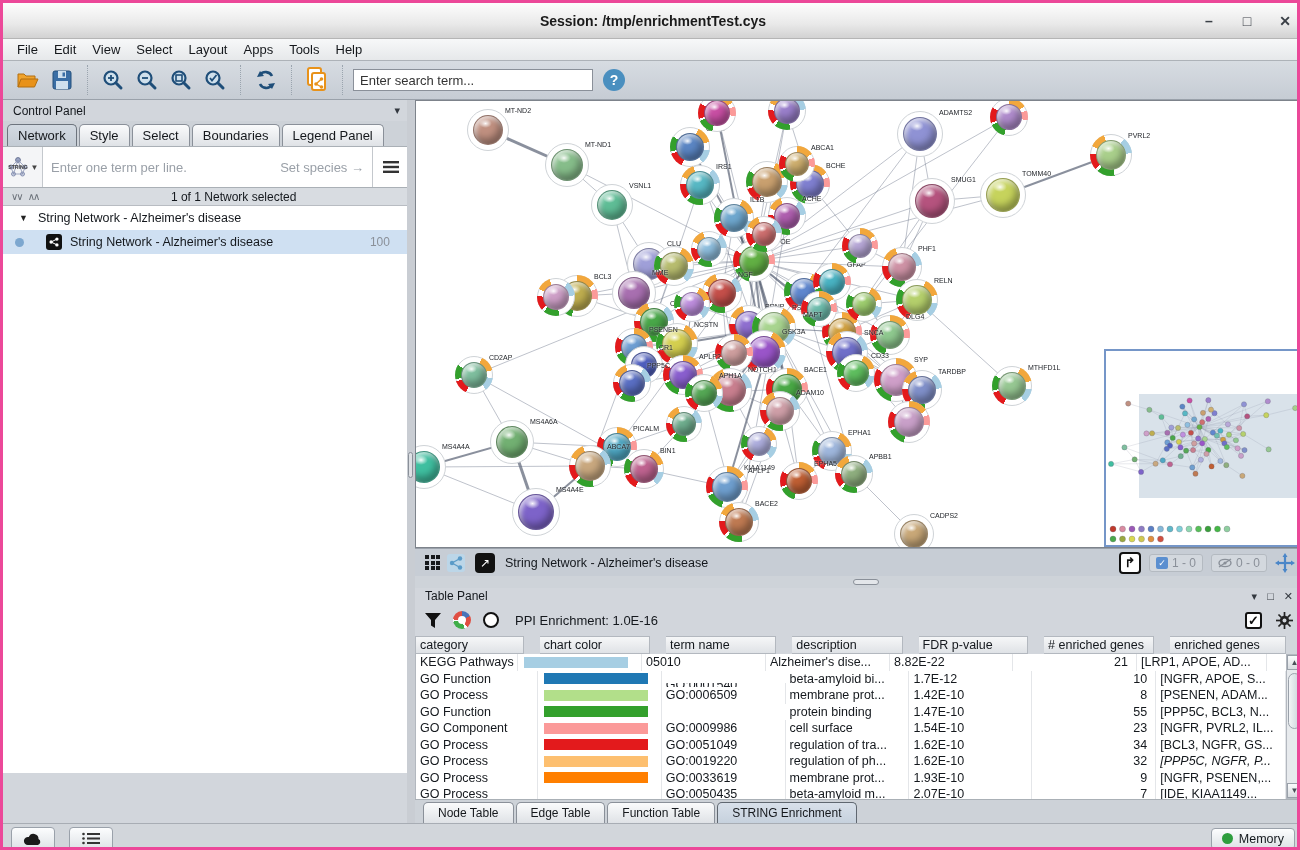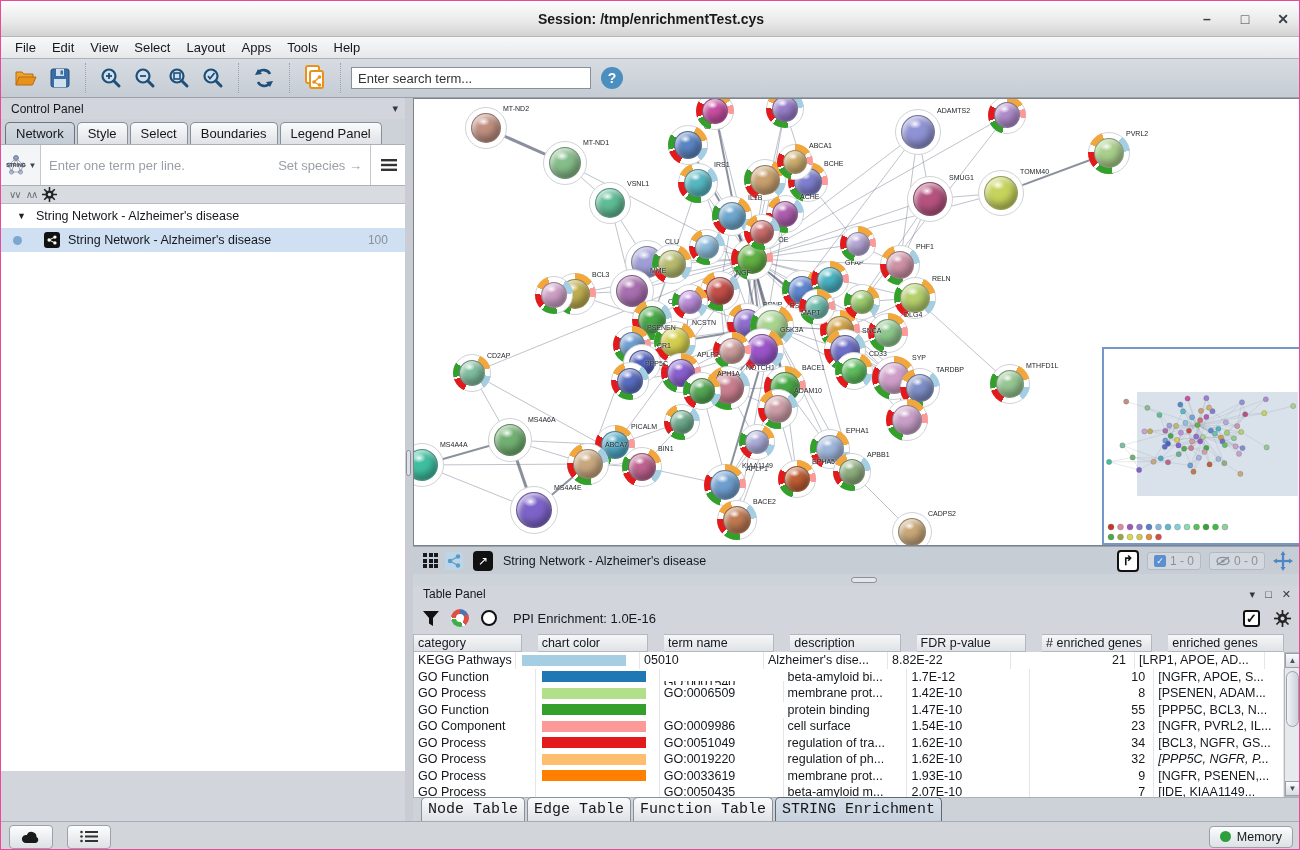--- a/index.html
+++ b/index.html
@@ -1,17 +1,17 @@
 <!DOCTYPE html>
 <html><head>
 <meta charset="utf-8">
 <style>
   * { margin:0; padding:0; box-sizing:border-box; }
   html,body { width:1300px; height:850px; font-family:"Liberation Sans", sans-serif; }
-  #app { position:relative; width:1300px; height:850px; background:#d946ef; overflow:hidden; border:1px solid #ec4899; }
+  #app { position:relative; width:1300px; height:850px; background:#d946ef; overflow:hidden; border:3px solid #ec4899; }
 
   
   .titlebar { position:absolute; left:0; top:0; width:1300px; height:36px;
     background:linear-gradient(#fdfdfd,#e9e9e9 60%,#d2d2d2); border-bottom:1px solid #b5b5b5;
     display:flex; align-items:center; justify-content:center; }
   .titlebar .title { font-weight:bold; font-size:14px; color:#1a1a1a; }
   .win-controls { position:absolute; right:10px; top:0; height:36px; display:flex; align-items:center; gap:22px; }
   .win-btn { font-size:14px; color:#3a3f46; font-weight:bold; cursor:default; width:16px; text-align:center; }
 
   .menubar { position:absolute; left:0; top:36px; width:1300px; height:22px;
@@ -113,22 +113,22 @@
   .gt-row .cell { font-size:12.5px; color:#14181d; padding:0 4px; border-right:1px solid #e4e6e9; white-space:nowrap; overflow:hidden; display:flex; align-items:center; }
   .cell.num { justify-content:flex-end; padding-right:8px; }
   .chip { width:104px; height:11px; margin-left:2px; }
   .v-scroll { position:absolute; left:871px; top:66px; width:17px; height:145px; background:#e7eaed; border:1px solid #b3b8bf; }
   .v-scroll .arr { position:absolute; left:0; width:15px; height:15px; background:linear-gradient(#fafbfc,#d8dce0); border:1px solid #9aa1aa;
     font-size:8px; color:#4a5058; display:flex; align-items:center; justify-content:center; }
   .v-scroll .thumb { position:absolute; left:1px; top:18px; width:13px; height:56px; background:linear-gradient(90deg,#f2f4f6,#c9d2da); border:1px solid #9aa1aa; border-radius:7px; }
 
   .tp-tabs { position:absolute; left:0; top:211px; width:888px; height:24px; background:#cdd2d8; border-top:1px solid #aab0b6;
     display:flex; align-items:flex-end; gap:2px; padding-left:8px; }
-  .tp-tab { font-size:15px; color:#15181c; padding:3px 6px; border:1px solid #8a9099; border-bottom:none;
-    border-radius:5px 5px 0 0; background:linear-gradient(#fafbfc,#dfe2e6);font-family:Liberation Mono, monospace; }
+  .tp-tab { font-size:12px; color:#15181c; padding:3px 14px; border:1px solid #8a9099; border-bottom:none;
+    border-radius:5px 5px 0 0; background:linear-gradient(#fafbfc,#dfe2e6); }
   .tp-tab.active { background:linear-gradient(#d8e0ea,#c6d1dd); border-color:#5f6770; }
 
   
   .statusbar { position:absolute; left:0; top:820px; width:1300px; height:30px; background:#d2d6db; border-top:1px solid #a8adb4;
     display:flex; align-items:center; padding:0 8px; }
   .sb-button { height:24px; min-width:44px; border:1px solid #9aa1aa; border-radius:4px; background:linear-gradient(#fcfdfe,#dde1e5);
     display:flex; align-items:center; justify-content:center; margin-right:14px; }
   .memory-btn { margin-left:auto; height:22px; border:1px solid #9aa1aa; border-radius:4px; background:linear-gradient(#fcfdfe,#dde1e5);
     display:flex; align-items:center; gap:6px; padding:0 10px; font-size:12.5px; color:#14181d; }
   .green-dot { width:11px; height:11px; border-radius:50%; background:#2e9e3e; }
@@ -278,20 +278,21 @@
         <svg width="18" height="18" viewBox="0 0 18 18">
             <circle cx="7.5" cy="7.5" r="5.5" fill="none" stroke="#9aa0a8" stroke-width="2.4"></circle>
             <line x1="12" y1="12" x2="17" y2="17" stroke="#9aa0a8" stroke-width="2.8" stroke-linecap="round"></line>
           </svg>
       </div>
     </div>
 
     <div class="sel-row">
       <span class="chev">∨∨</span>
       <span class="chev">∧∧</span>
+      <span class="sel-text">1 of 1 Network selected</span>
       <svg width="15" height="15" viewBox="0 0 20 20">
           <g fill="#222">
             <rect x="9" y="0" width="2" height="5"></rect>
             <rect x="9" y="15" width="2" height="5"></rect>
             <rect x="0" y="9" width="5" height="2"></rect>
             <rect x="15" y="9" width="5" height="2"></rect>
             <rect x="9" y="0" width="2" height="5" transform="rotate(45 10 10)"></rect>
             <rect x="9" y="15" width="2" height="5" transform="rotate(45 10 10)"></rect>
             <rect x="0" y="9" width="5" height="2" transform="rotate(45 10 10)"></rect>
             <rect x="15" y="9" width="5" height="2" transform="rotate(45 10 10)"></rect>

